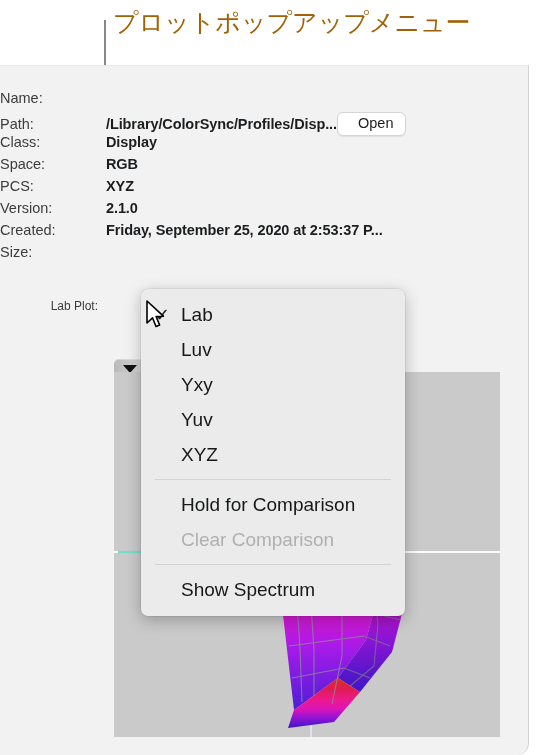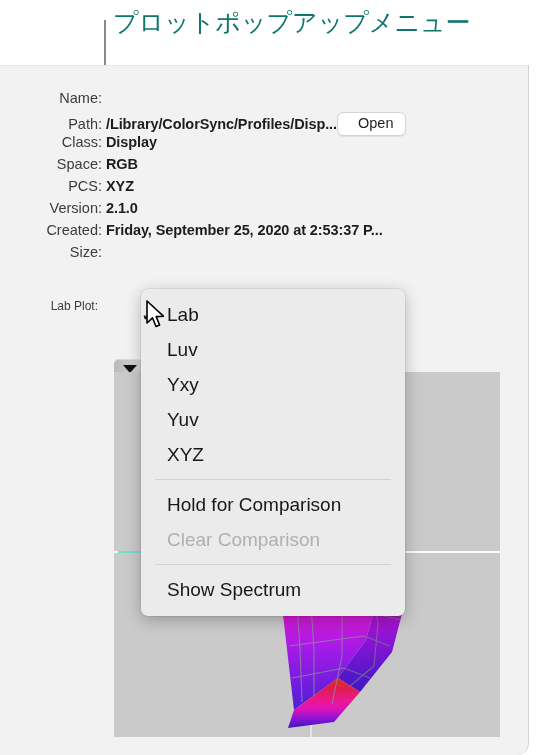--- a/index.html
+++ b/index.html
@@ -16,21 +16,21 @@
     -webkit-font-smoothing: antialiased;
   }
 
   
   #callout-text {
     position: absolute;
     left: 113px;
     top: 6px;
     font-size: 25px;
     line-height: 34px;
-    color: #0f766e;
+    color: #a16207;
     white-space: nowrap;
     letter-spacing: 0px;
     font-family: "DejaVu Sans", sans-serif;
   }
   #callout-line-v {
     position: absolute;
     left: 104px;
     top: 20px;
     width: 2px;
     height: 282px;
@@ -67,21 +67,20 @@
     top: 24px;
     width: 529px;
   }
   .info-row {
     display: flex;
     align-items: baseline;
     height: 22px;
   }
   .info-label {
     width: 106px;
-    text-align: right;
     font-size: 14.5px;
     color: #3a3c3e;
     padding-right: 4px;
     box-sizing: border-box;
     white-space: nowrap;
   }
   .info-value {
     font-size: 14.5px;
     font-weight: bold;
     color: #1b1d1f;
@@ -202,20 +201,21 @@
     border-radius: 7px;
     box-shadow: 0 4px 16px rgba(0,0,0,0.26), 0 0 0 0.5px rgba(0,0,0,0.10);
     padding: 8px 0 9px 0;
     box-sizing: border-box;
     z-index: 20;
   }
   .menu-item {
     display: flex;
     align-items: center;
     height: 35px;
+    padding-left: 14px;
     font-size: 19px;
     color: #16181a;
     white-space: nowrap;
     cursor: default;
   }
   .menu-item.disabled {
     color: #b0b0b0;
   }
   .menu-check {
     width: 26px;

